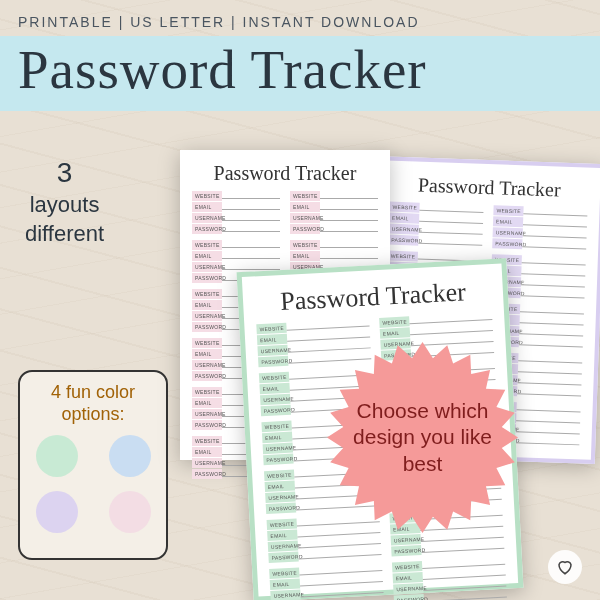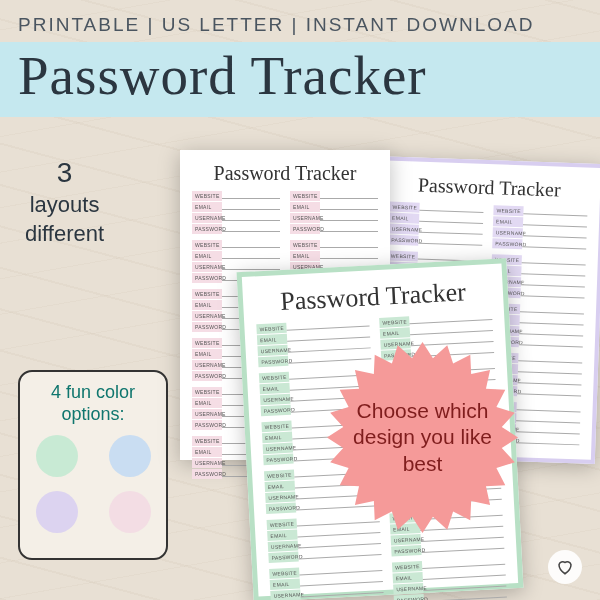--- a/index.html
+++ b/index.html
@@ -9,21 +9,21 @@
     background: #e8e0d4;
     background-image:
       repeating-linear-gradient(15deg, rgba(200,185,165,.15) 0px, rgba(200,185,165,.15) 2px, transparent 2px, transparent 40px),
       repeating-linear-gradient(-10deg, rgba(200,185,165,.12) 0px, rgba(200,185,165,.12) 1px, transparent 1px, transparent 35px);
     font-family: Georgia, 'Times New Roman', serif;
     position: relative;
     overflow: hidden;
   }
   .header-line {
     font-family: Arial, sans-serif;
-    font-size: 19px;
+    font-size: 14px;
     letter-spacing: 2px;
     color: #4a5560;
     padding: 14px 18px 6px;
   }
   .title-band {
     background: #c5e8ef;
     padding: 2px 18px 10px;
   }
   .title-band h1 {
     font-family: Georgia, serif;
@@ -49,21 +49,21 @@
     width: 150px;
     height: 190px;
     border: 2px solid #333;
     border-radius: 14px;
     background: #f4efe7;
     padding: 10px;
   }
   .color-box-title {
     font-family: Arial, sans-serif;
     font-size: 18px;
-    color: #0f766e;
+    color: #a16207;
     text-align: center;
     line-height: 1.2;
     margin-bottom: 10px;
   }
   .swatches {
     display: grid;
     grid-template-columns: 1fr 1fr;
     gap: 14px 20px;
     justify-items: center;
   }

